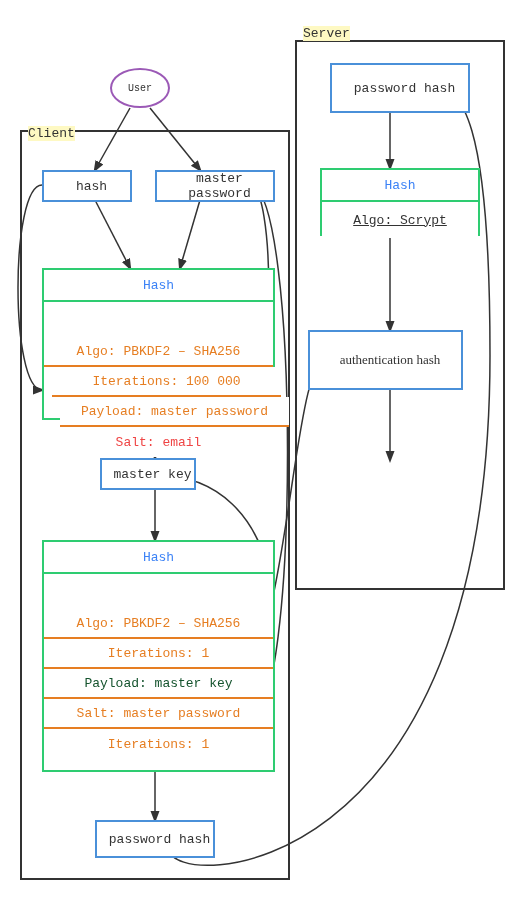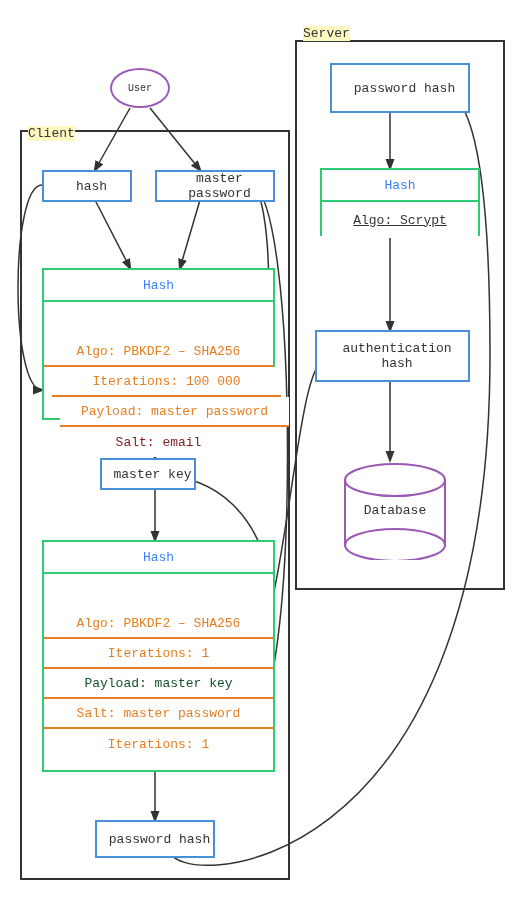--- a/index.html
+++ b/index.html
@@ -164,21 +164,21 @@
     </div>
 
     <div class="box box-orange" style="position:absolute; left:8px; top:62px; width:100%; height:30px; border:none; border-bottom:2px solid #e67e22; color:#e67e22;">
       <span>Iterations: 100 000</span>
     </div>
 
     <div class="box box-orange" style="position:absolute; left:16px; top:92px; width:100%; height:30px; border:none; border-bottom:2px solid #e67e22; color:#e67e22;">
       <span>Payload: master password</span>
     </div>
 
-    <div class="box box-orange" style="position:absolute; left:0; top:122px; width:100%; height:30px; border:none; color:#7f1d1d;">
+    <div class="box box-orange" style="position:absolute; left:0; top:122px; width:100%; height:30px; border:none; color:#ef4444;">
       <span>Salt: email</span>
     </div>
   </div>
 
   <div class="box box-blue" style="left:100px; top:458px; width:96px; height:32px;">
     <span>master key</span>
   </div>
 
   <div class="hash-group" style="left:42px; top:540px; width:233px; height:232px;">
 
@@ -221,33 +221,18 @@
 
   <div class="hash-group" style="left:320px; top:168px; width:160px; height:68px;">
     <div class="box box-green" style="position:absolute; left:0; top:0; width:100%; height:32px; border:none; border-bottom:2px solid #2ecc71;">
       <span>Hash</span>
     </div>
     <div class="box" style="position:absolute; left:0; top:32px; width:100%; height:36px; border:none; color:#333;text-decoration:underline;">
       <span>Algo: Scrypt</span>
     </div>
   </div>
 
-  <div class="box box-blue" style="left:315px; top:330px; width:155px; height:52px;">
+  <div class="box box-blue" style="left:308px; top:330px; width:155px; height:60px;font-family:Liberation Serif, serif;">
     <span>authentication hash</span>
   </div>
 
-  <div class="database" style="left:340px; top:460px; width:110px; height:100px;">
-    <svg width="110" height="100">
-
-      <rect x="5" y="20" width="100" height="65" fill="white" stroke="#9b59b6" stroke-width="2"></rect>
-
-      <ellipse cx="55" cy="20" rx="50" ry="16" fill="white" stroke="#9b59b6" stroke-width="2"></ellipse>
-
-      <ellipse cx="55" cy="85" rx="50" ry="16" fill="white" stroke="#9b59b6" stroke-width="2"></ellipse>
-
-      <rect x="6" y="20" width="98" height="16" fill="white"></rect>
-
-      <path d="M5,20 A50,16 0 0,0 105,20" fill="none" stroke="#9b59b6" stroke-width="2"></path>
-    </svg>
-    <div style="position:absolute; top:50%; left:50%; transform:translate(-50%,-50%); color:#333; font-size:13px;">Database</div>
-  </div>
 
 </div>
 
 </body></html>

